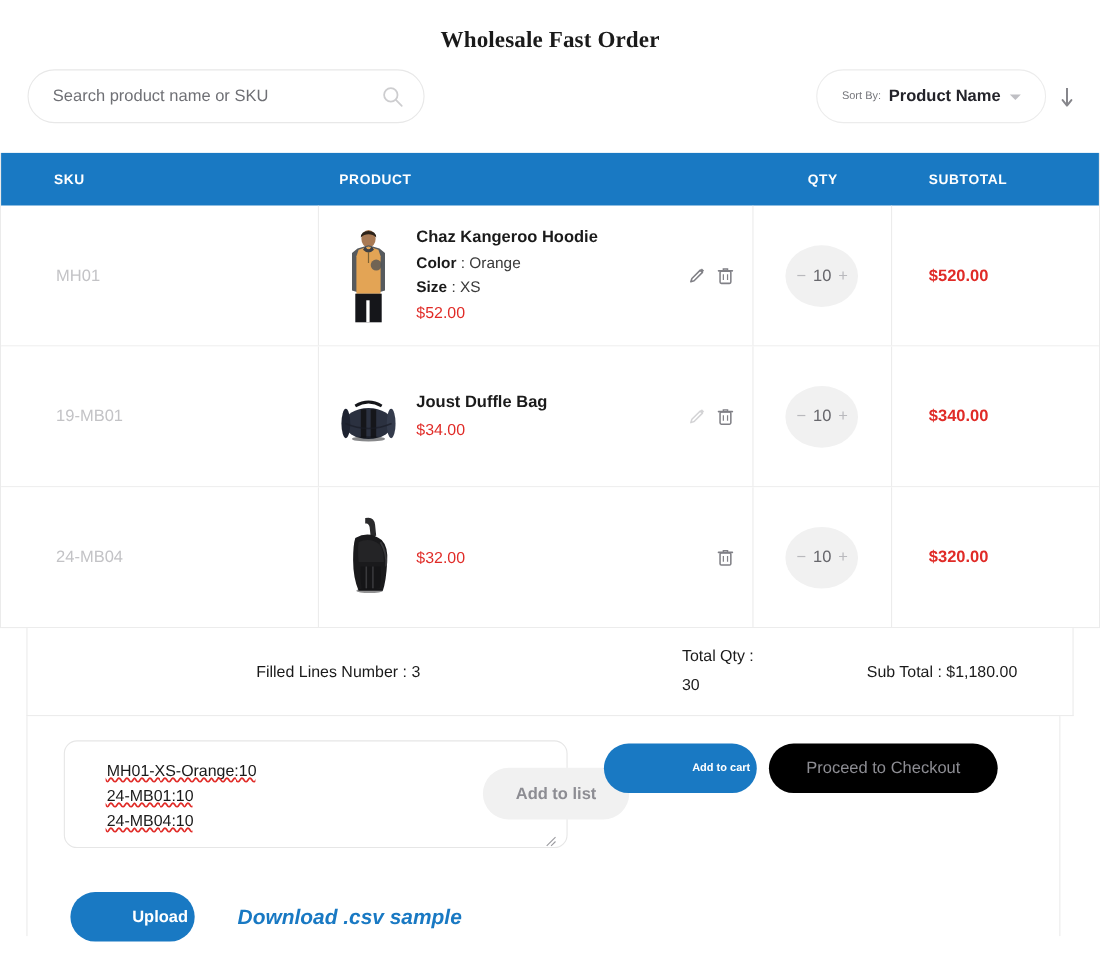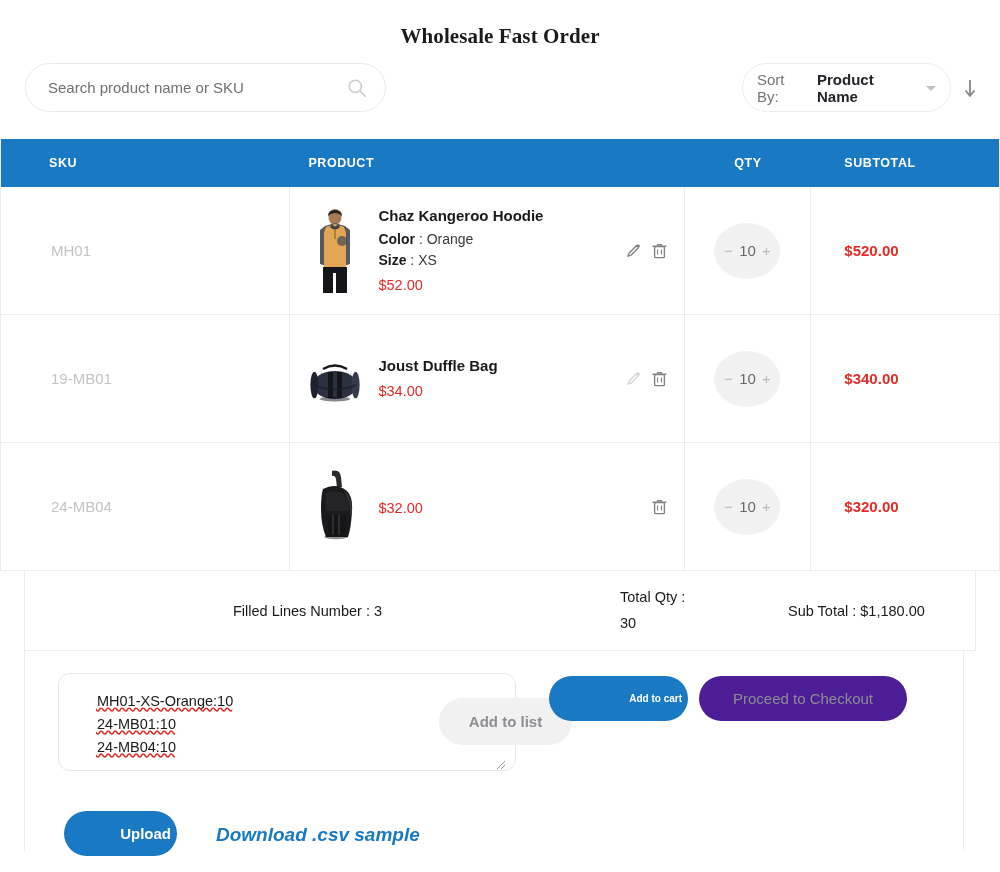--- a/index.html
+++ b/index.html
@@ -65,21 +65,21 @@
     width: 209px; height: 49px;
     border: 1px solid #ececec;
     border-radius: 26px;
     background: #fff;
     display: flex;
     align-items: center;
     justify-content: center;
     gap: 7px;
     padding: 0 14px;
   }
-  .sort-label { font-size: 15px; color: #75767b; }
+  .sort-label { font-size: 10px; color: #75767b; }
   .sort-value { font-size: 15px; color: #23232a; font-weight: bold; }
   .sort-caret {
     width: 0; height: 0;
     border-left: 5px solid transparent;
     border-right: 5px solid transparent;
     border-top: 5px solid #bfbfc4;
     margin-left: 1px;
     margin-top: 2px;
   }
   .sort-dir { width: 16px; height: 22px; }
@@ -297,21 +297,21 @@
     font-family: "Liberation Sans", sans-serif;
     cursor: pointer;
     text-align: right;
   }
   .checkout-btn {
     position: absolute;
     left: 699px; top: 676px;
     width: 208px; height: 45px;
     border: none;
     border-radius: 23px;
-    background: #4c1d95;
+    background: #000000;
     color: #8d8d93;
     font-size: 15px;
     font-family: "Liberation Sans", sans-serif;
     cursor: pointer;
   }
   .upload-btn {
     position: absolute;
     left: 64px; top: 811px;
     width: 113px; height: 45px;
     border: none;

